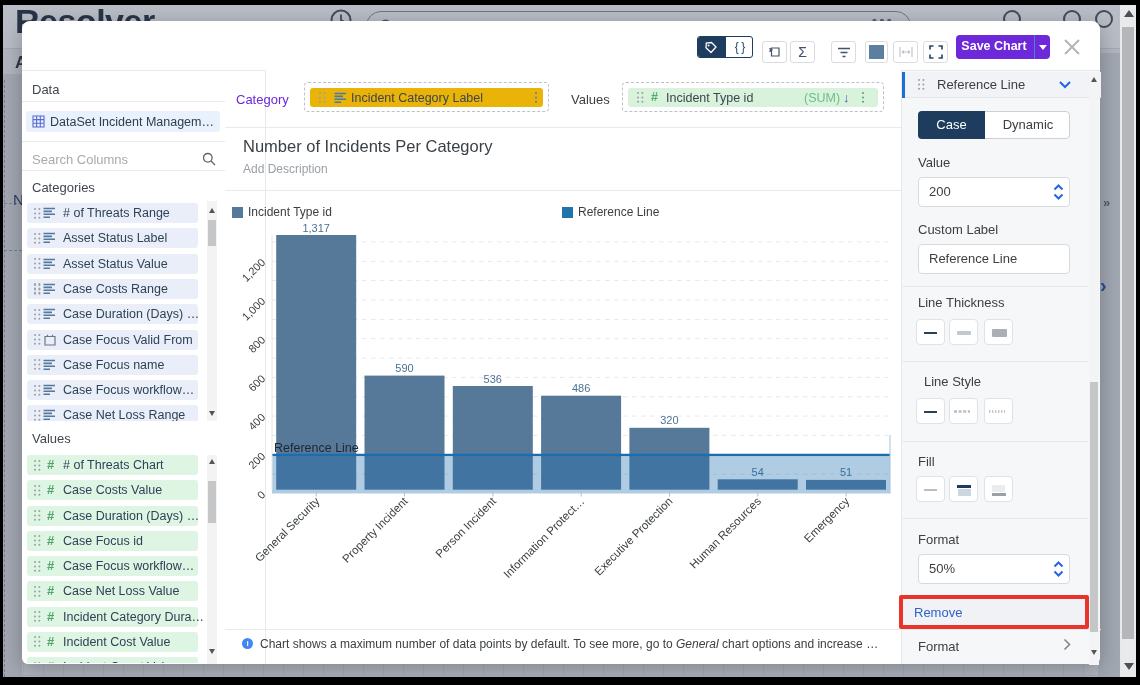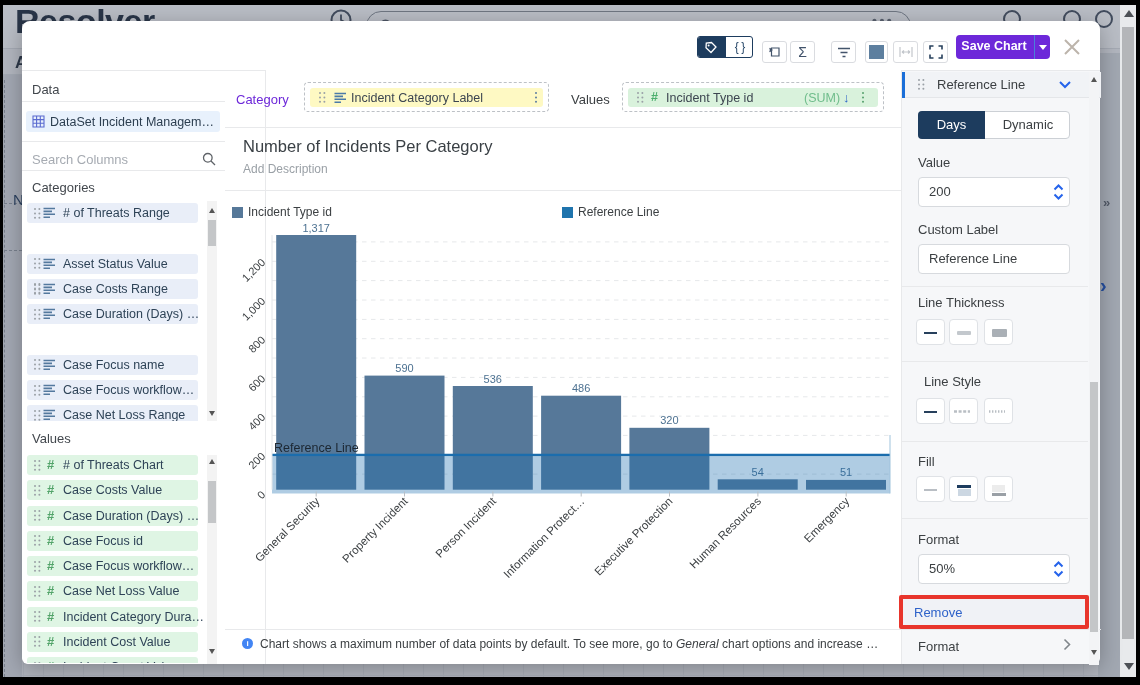--- a/index.html
+++ b/index.html
@@ -150,40 +150,54 @@
       <div class="sep" style="left:0;top:99px;width:203px;height:1px;"></div>
       <div class="ptxt" style="left:10px;top:109px;">Categories</div>
       <div id="catlist" style="position:absolute;left:0;top:128.5px;width:184px;height:221px;overflow:hidden;">
         <div class="pill" style="top:3.5px;background:#e9eef8;">
             <div class="dots" style="left:7px;top:4.5px;"></div>
             <svg width="13" height="12" viewBox="0 0 13 12" class="lico" style="left:16px;">
               <path d="M0.5 1.5 H12 M0.5 4.4 H9 M0.5 7.3 H12 M0.5 10.2 H7" stroke="#54799e" stroke-width="1.6"></path>
             </svg>
             <div class="t"># of Threats Range</div>
           </div>
+        <div class="pill" style="top:28.8px;background:#e9eef8;">
+            <div class="dots" style="left:7px;top:4.5px;"></div>
+            <svg width="13" height="12" viewBox="0 0 13 12" class="lico" style="left:16px;">
+              <path d="M0.5 1.5 H12 M0.5 4.4 H9 M0.5 7.3 H12 M0.5 10.2 H7" stroke="#54799e" stroke-width="1.6"></path>
+            </svg>
+            <div class="t">Asset Status Label</div>
+          </div>
         <div class="pill" style="top:54.1px;background:#e9eef8;">
             <div class="dots" style="left:7px;top:4.5px;"></div>
             <svg width="13" height="12" viewBox="0 0 13 12" class="lico" style="left:16px;">
               <path d="M0.5 1.5 H12 M0.5 4.4 H9 M0.5 7.3 H12 M0.5 10.2 H7" stroke="#54799e" stroke-width="1.6"></path>
             </svg>
             <div class="t">Asset Status Value</div>
           </div>
         <div class="pill" style="top:79.4px;background:#e9eef8;">
             <div class="dots" style="left:7px;top:4.5px;"></div>
             <svg width="13" height="12" viewBox="0 0 13 12" class="lico" style="left:16px;">
               <path d="M0.5 1.5 H12 M0.5 4.4 H9 M0.5 7.3 H12 M0.5 10.2 H7" stroke="#54799e" stroke-width="1.6"></path>
             </svg>
             <div class="t">Case Costs Range</div>
           </div>
         <div class="pill" style="top:104.7px;background:#e9eef8;">
             <div class="dots" style="left:7px;top:4.5px;"></div>
             <svg width="13" height="12" viewBox="0 0 13 12" class="lico" style="left:16px;">
               <path d="M0.5 1.5 H12 M0.5 4.4 H9 M0.5 7.3 H12 M0.5 10.2 H7" stroke="#54799e" stroke-width="1.6"></path>
             </svg>
             <div class="t">Case Duration (Days) …</div>
+          </div>
+        <div class="pill" style="top:130.0px;background:#e9eef8;">
+            <div class="dots" style="left:7px;top:4.5px;"></div>
+            <svg width="12" height="12" viewBox="0 0 12 12" class="lico" style="left:17px;">
+              <path d="M1 2.5 H11 V11 H1 Z M3.5 2.5 V0.8 M8.5 2.5 V0.8" fill="none" stroke="#6b7785" stroke-width="1.2"></path>
+            </svg>
+            <div class="t">Case Focus Valid From</div>
           </div>
         <div class="pill" style="top:155.3px;background:#e9eef8;">
             <div class="dots" style="left:7px;top:4.5px;"></div>
             <svg width="13" height="12" viewBox="0 0 13 12" class="lico" style="left:16px;">
               <path d="M0.5 1.5 H12 M0.5 4.4 H9 M0.5 7.3 H12 M0.5 10.2 H7" stroke="#54799e" stroke-width="1.6"></path>
             </svg>
             <div class="t">Case Focus name</div>
           </div>
         <div class="pill" style="top:180.6px;background:#e9eef8;">
             <div class="dots" style="left:7px;top:4.5px;"></div>
@@ -258,21 +272,21 @@
       <div class="sbar" style="left:185px;top:384px;height:209px;">
         <div class="tri" style="left:2px;top:4px;border-left:3.5px solid transparent;border-right:3.5px solid transparent;border-bottom:5px solid #555;"></div>
         <div class="th" style="top:26px;height:42px;"></div>
         <div class="tri" style="left:2px;top:194px;border-left:3.5px solid transparent;border-right:3.5px solid transparent;border-top:5px solid #555;"></div>
       </div>
     </div>
 
     <div id="centercol" style="position:absolute;left:203px;top:54px;width:676px;height:589px;overflow:hidden;">
       <div style="position:absolute;left:11px;top:17px;font-size:13px;color:#6d28d9;">Category</div>
       <div style="position:absolute;left:79px;top:7px;width:245px;height:30px;border:1px dashed #bdc1c6;border-radius:4px;">
-        <div style="position:absolute;left:5px;top:5px;width:233px;height:19px;background:#fef9c3;border-radius:3px;">
+        <div style="position:absolute;left:5px;top:5px;width:233px;height:19px;background:#eab308;border-radius:3px;">
           <div class="dots" style="left:9px;top:4px;"></div>
           <svg width="13" height="12" viewBox="0 0 13 12" style="position:absolute;left:24px;top:3.5px;">
               <path d="M0.5 1.5 H12 M0.5 4.4 H9 M0.5 7.3 H12 M0.5 10.2 H7" stroke="#4a7aa8" stroke-width="1.6"></path>
             </svg>
           <div style="position:absolute;left:41px;top:2.5px;font-size:12.5px;color:#3c4550;">Incident Category Label</div>
           <div style="position:absolute;left:225px;top:4px;width:2.4px;height:2.4px;border-radius:50%;background:#5b7ba0;box-shadow:0 4.4px 0 #5b7ba0, 0 8.8px 0 #5b7ba0;"></div>
         </div>
       </div>
       <div style="position:absolute;left:346px;top:17px;font-size:13px;color:#3c4043;">Values</div>
       <div style="position:absolute;left:397px;top:7px;width:262px;height:30px;border:1px dashed #bdc1c6;border-radius:4px;">
@@ -357,21 +371,21 @@
     <div id="rpanel">
       <div style="position:absolute;left:0;top:1px;width:199px;height:26px;background:#f1f3f6;border-bottom:1px solid #e4e6e9;"></div>
       <div style="position:absolute;left:0;top:1px;width:3px;height:26px;background:#1a6ed8;"></div>
       <div class="dots" style="left:16px;top:8px;"></div>
       <div style="position:absolute;left:35px;top:6px;font-size:13px;color:#3c4043;">Reference Line</div>
       <svg width="12" height="8" viewBox="0 0 12 8" style="position:absolute;left:157px;top:10px;">
           <path d="M1 1 L6 6 L11 1" fill="none" stroke="#2563eb" stroke-width="2"></path>
         </svg>
 
       <div style="position:absolute;left:16px;top:40px;width:152px;height:28px;border:1px solid #ccd0d5;border-radius:4px;background:#fff;">
-        <div style="position:absolute;left:-1px;top:-1px;width:67px;height:28px;background:#1d3c5e;border-radius:4px 0 0 4px;color:#fff;font-size:13px;text-align:center;line-height:28px;">Days</div>
+        <div style="position:absolute;left:-1px;top:-1px;width:67px;height:28px;background:#1d3c5e;border-radius:4px 0 0 4px;color:#fff;font-size:13px;text-align:center;line-height:28px;">Case</div>
         <div style="position:absolute;left:66px;top:0;width:86px;height:26px;color:#3c4043;font-size:13px;text-align:center;line-height:26px;">Dynamic</div>
       </div>
       <div class="rlabel" style="left:16px;top:84px;">Value</div>
       <div class="rinput" style="left:16px;top:106px;">200</div>
       <svg width="11" height="16" viewBox="0 0 11 16" style="position:absolute;left:151px;top:113px;">
           <path d="M1.5 5.5 L5.5 1.5 L9.5 5.5 M1.5 10.5 L5.5 14.5 L9.5 10.5" fill="none" stroke="#2563eb" stroke-width="2"></path>
         </svg>
       <div class="rlabel" style="left:16px;top:151px;">Custom Label</div>
       <div class="rinput" style="left:16px;top:173px;">Reference Line</div>
       <div class="sep" style="left:0;top:215px;width:186px;height:1px;"></div>

